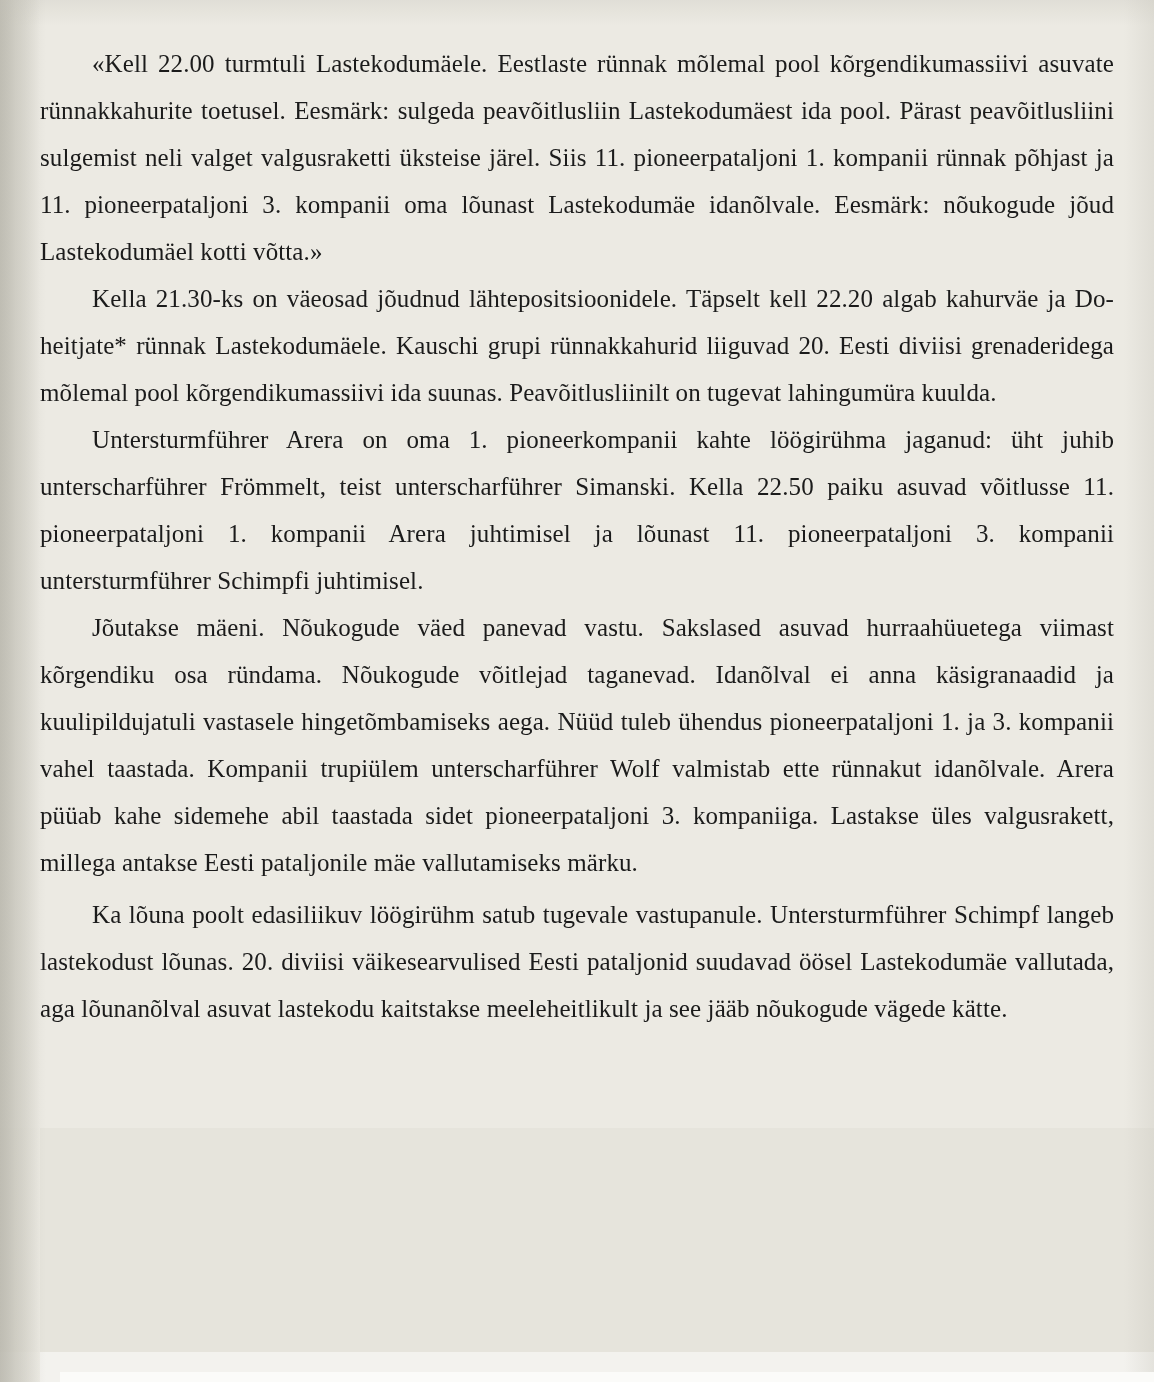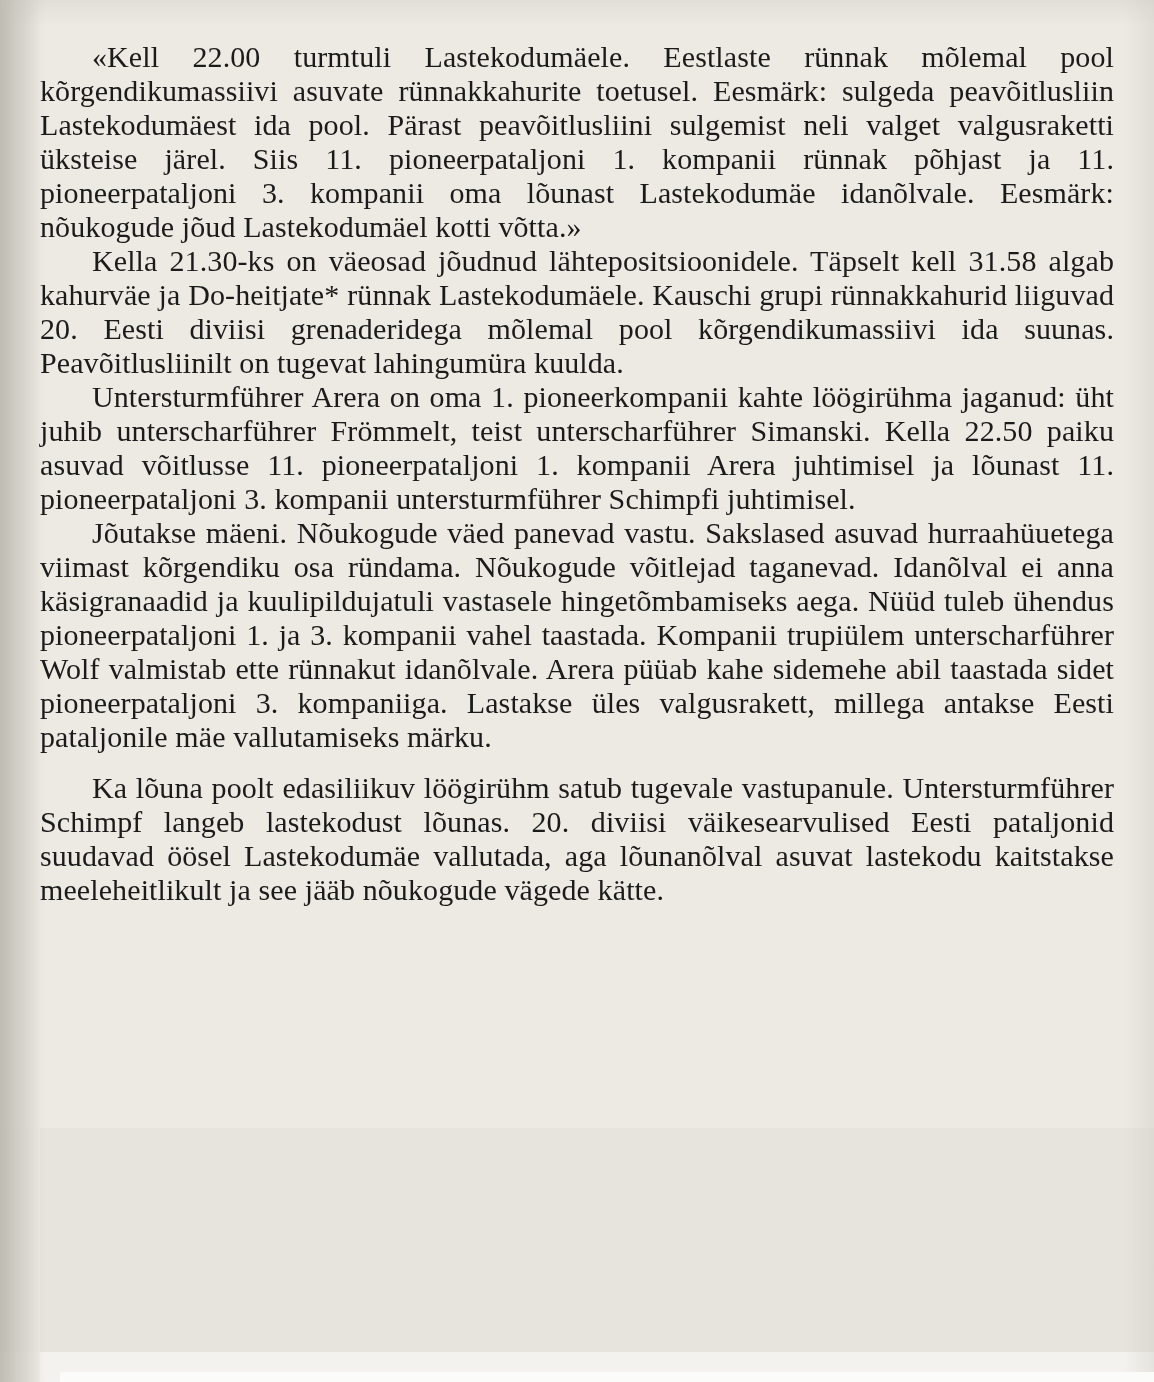--- a/index.html
+++ b/index.html
@@ -60,31 +60,31 @@
     z-index: 1;
     opacity: .85;
   }
   .content {
     position: relative;
     z-index: 3;
     padding: 40px 40px 0 40px;
   }
   p {
     margin: 0;
-    font-size: 30px;
-    line-height: 34px;
+    font-size: 25px;
+    line-height: 47px;
     text-align: justify;
     text-justify: inter-word;
     color: #1b1b1b;
     text-indent: 52px;
     hyphens: manual;
     letter-spacing: 0.1px;
   }
   .after-block {
-    margin-top: 17px;
+    margin-top: 5px;
   }
   .bottom-strip {
     position: absolute;
     left: 60px;
     right: 0;
     top: 1372px;
     height: 10px;
     background: #fbfbf9;
     z-index: 4;
   }
@@ -92,20 +92,20 @@
 </head>
 <body>
 
 <div class="page">
   <div class="band-lower"></div>
   <div class="band-bottom-edge"></div>
   <div class="gutter-shadow"></div>
 
   <div class="content">
     <p>«Kell 22.00 turmtuli Lastekodumäele. Eestlaste rünnak mõlemal pool kõrgendikumassiivi asuvate rünnakkahurite toetusel. Eesmärk: sulgeda peavõitlusliin Lastekodumäest ida pool. Pärast peavõitlusliini sulgemist neli valget valgusraketti üksteise järel. Siis 11. pioneerpataljoni 1. kompanii rünnak põhjast ja 11. pioneerpataljoni 3. kompanii oma lõunast Lastekodumäe idanõlvale. Eesmärk: nõukogude jõud Lastekodumäel kotti võtta.»</p>
-    <p>Kella 21.30-ks on väeosad jõudnud lähtepositsioonidele. Täpselt kell 31.58 algab kahurväe ja Do-heitjate* rünnak Lastekodumäele. Kauschi grupi rünnakkahurid liiguvad 20. Eesti diviisi grenaderidega mõlemal pool kõrgendikumassiivi ida suunas. Peavõitlusliinilt on tugevat lahingumüra kuulda.</p>
+    <p>Kella 21.30-ks on väeosad jõudnud lähtepositsioonidele. Täpselt kell 22.20 algab kahurväe ja Do-heitjate* rünnak Lastekodumäele. Kauschi grupi rünnakkahurid liiguvad 20. Eesti diviisi grenaderidega mõlemal pool kõrgendikumassiivi ida suunas. Peavõitlusliinilt on tugevat lahingumüra kuulda.</p>
     <p>Untersturmführer Arera on oma 1. pioneerkompanii kahte löögirühma jaganud: üht juhib unterscharführer Frömmelt, teist unterscharführer Simanski. Kella 22.50 paiku asuvad võitlusse 11. pioneerpataljoni 1. kompanii Arera juhtimisel ja lõunast 11. pioneerpataljoni 3. kompanii untersturmführer Schimpfi juhtimisel.</p>
     <p>Jõutakse mäeni. Nõukogude väed panevad vastu. Sakslased asuvad hurraahüuetega viimast kõrgendiku osa ründama. Nõukogude võitlejad taganevad. Idanõlval ei anna käsigranaadid ja kuulipildujatuli vastasele hingetõmbamiseks aega. Nüüd tuleb ühendus pioneerpataljoni 1. ja 3. kompanii vahel taastada. Kompanii trupiülem unterscharführer Wolf valmistab ette rünnakut idanõlvale. Arera püüab kahe sidemehe abil taastada sidet pioneerpataljoni 3. kompaniiga. Lastakse üles valgusrakett, millega antakse Eesti pataljonile mäe vallutamiseks märku.</p>
     <p class="after-block">Ka lõuna poolt edasiliikuv löögirühm satub tugevale vastupanule. Untersturmführer Schimpf langeb lastekodust lõunas. 20. diviisi väikesearvulised Eesti pataljonid suudavad öösel Lastekodumäe vallutada, aga lõunanõlval asuvat lastekodu kaitstakse meeleheitlikult ja see jääb nõukogude vägede kätte.</p>
   </div>
 
   <div class="bottom-strip"></div>
 </div>
 
 </body></html>

